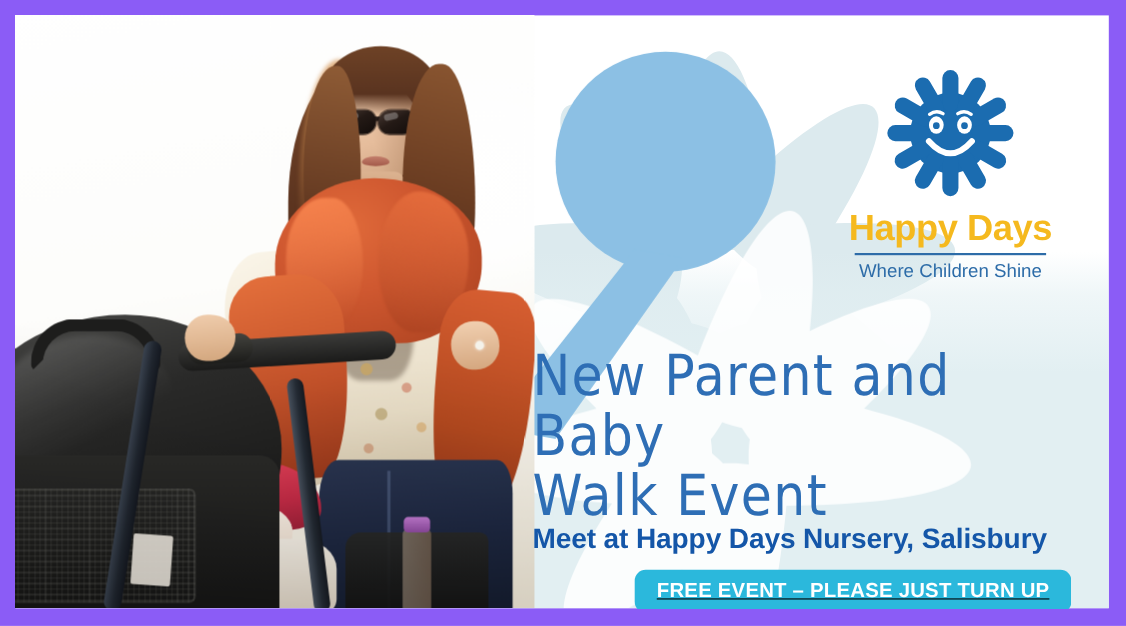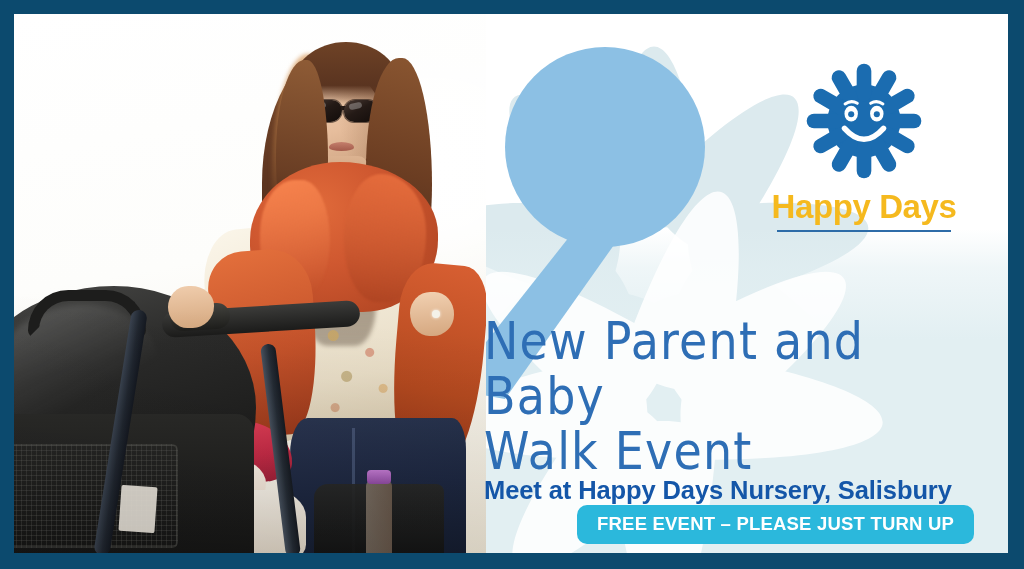--- a/index.html
+++ b/index.html
@@ -7,21 +7,21 @@
   body{
     font-family:"Liberation Sans", sans-serif;
     -webkit-font-smoothing:antialiased;
   }
 
   .flyer{
     position:relative;
     width:1024px;
     height:569px;
     overflow:hidden;
-    background:#0c4a6e;              
+    background:#8b5cf6;              
     box-sizing:border-box;
   }
 
   
   .canvas{
     position:absolute;
     left:14px; top:14px;
     width:994px;                      
     height:539px;                     
     overflow:hidden;
@@ -432,22 +432,24 @@
   }
   .subhead{
     font-size:25.5px;
     font-weight:bold;
     color:#1456A8;
     letter-spacing:-.1px;
     margin:16px 0 0 0;
     white-space:nowrap;
   }
   .badge-row{
+    margin-top:13px;
     display:flex;
     justify-content:flex-end;
+    text-decoration:underline;
   }
   .badge{
     display:inline-block;
     background:#2BB8DC;
     color:#ffffff;
     font-size:18.5px;
     font-weight:bold;
     letter-spacing:.2px;
     padding:8px 20px 9px 20px;
     border-radius:10px;
@@ -654,20 +656,21 @@
           <circle cx="121" cy="89" r="5"></circle>
         </g>
         <g fill="none" stroke="#ffffff" stroke-width="5" stroke-linecap="round">
           <path d="M69,72 q10,-7 20,-1"></path>
           <path d="M111,71 q10,-6 20,1"></path>
         </g>
         <path d="M68,112 q32,36 64,0" fill="none" stroke="#ffffff" stroke-width="9" stroke-linecap="round"></path>
       </svg>
       <div class="logo-word">Happy Days</div>
       <div class="logo-rule"></div>
+      <div class="logo-tag">Where Children Shine</div>
     </div>
 
     <div class="copy">
       <h1 class="headline">New Parent and Baby
 Walk Event</h1>
       <p class="subhead">Meet at Happy Days Nursery, Salisbury</p>
       <div class="badge-row">
         <span class="badge">FREE EVENT – PLEASE JUST TURN UP</span>
       </div>
     </div>

